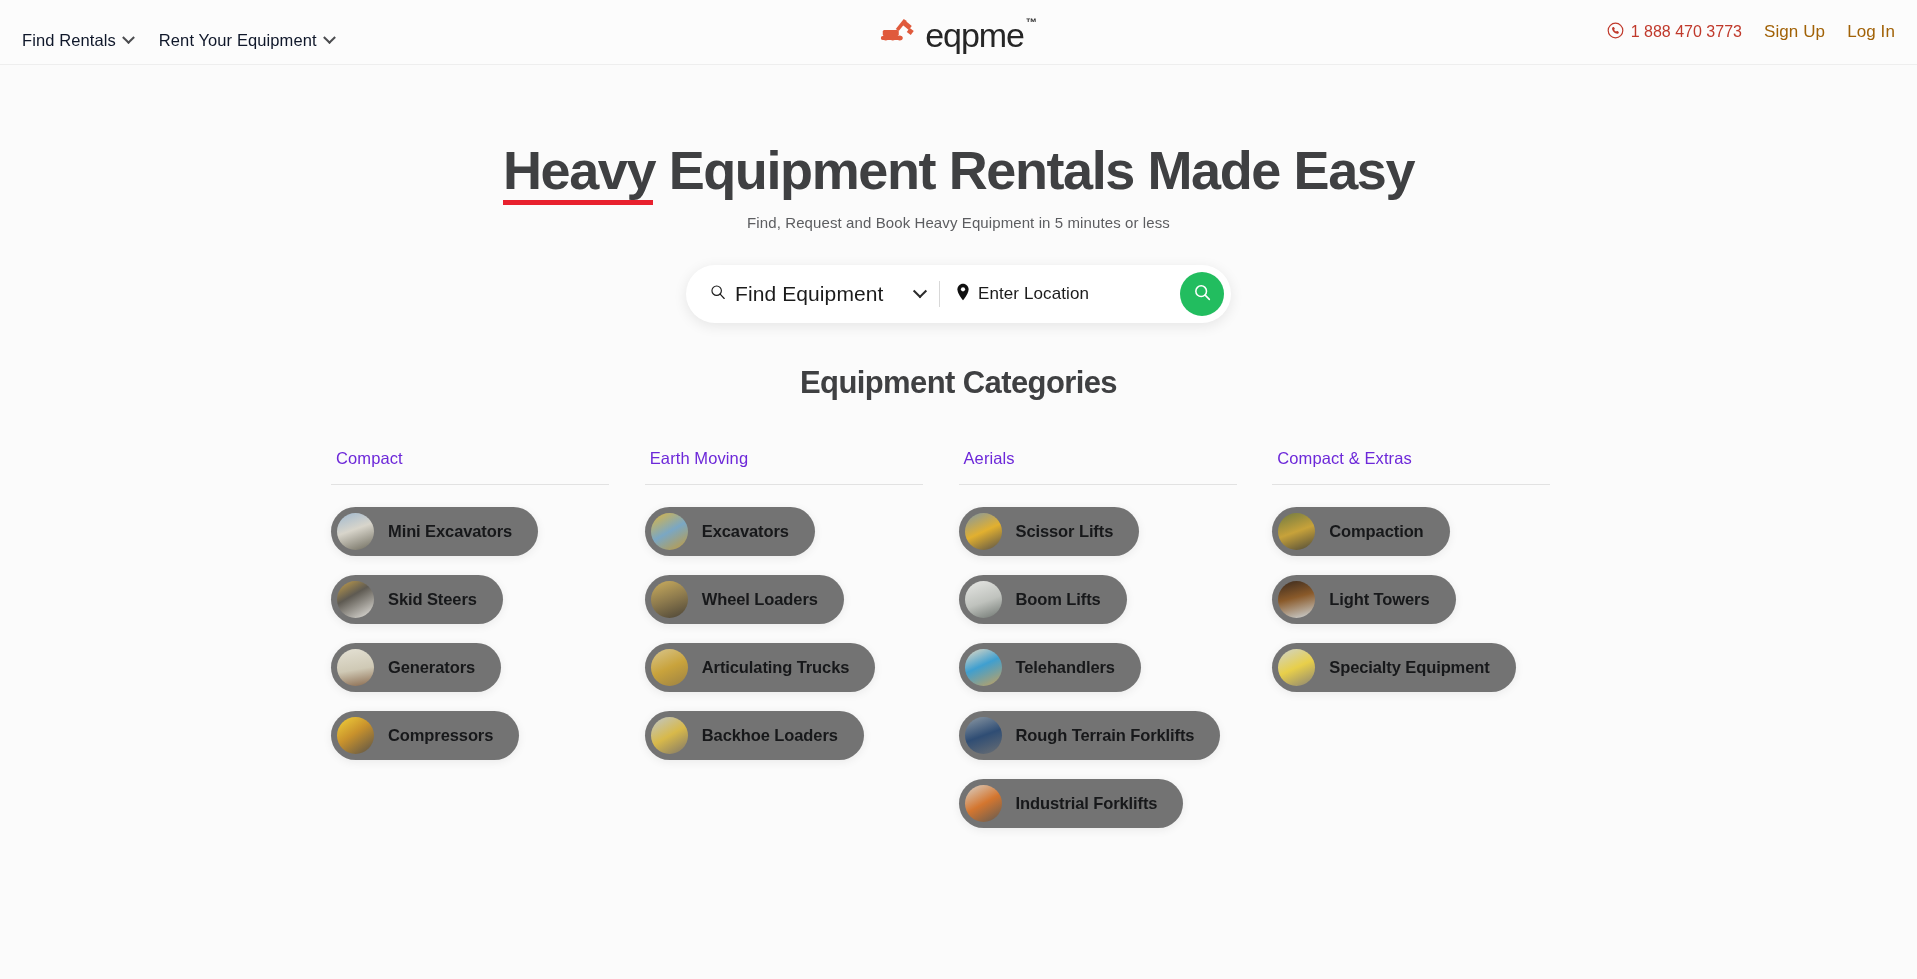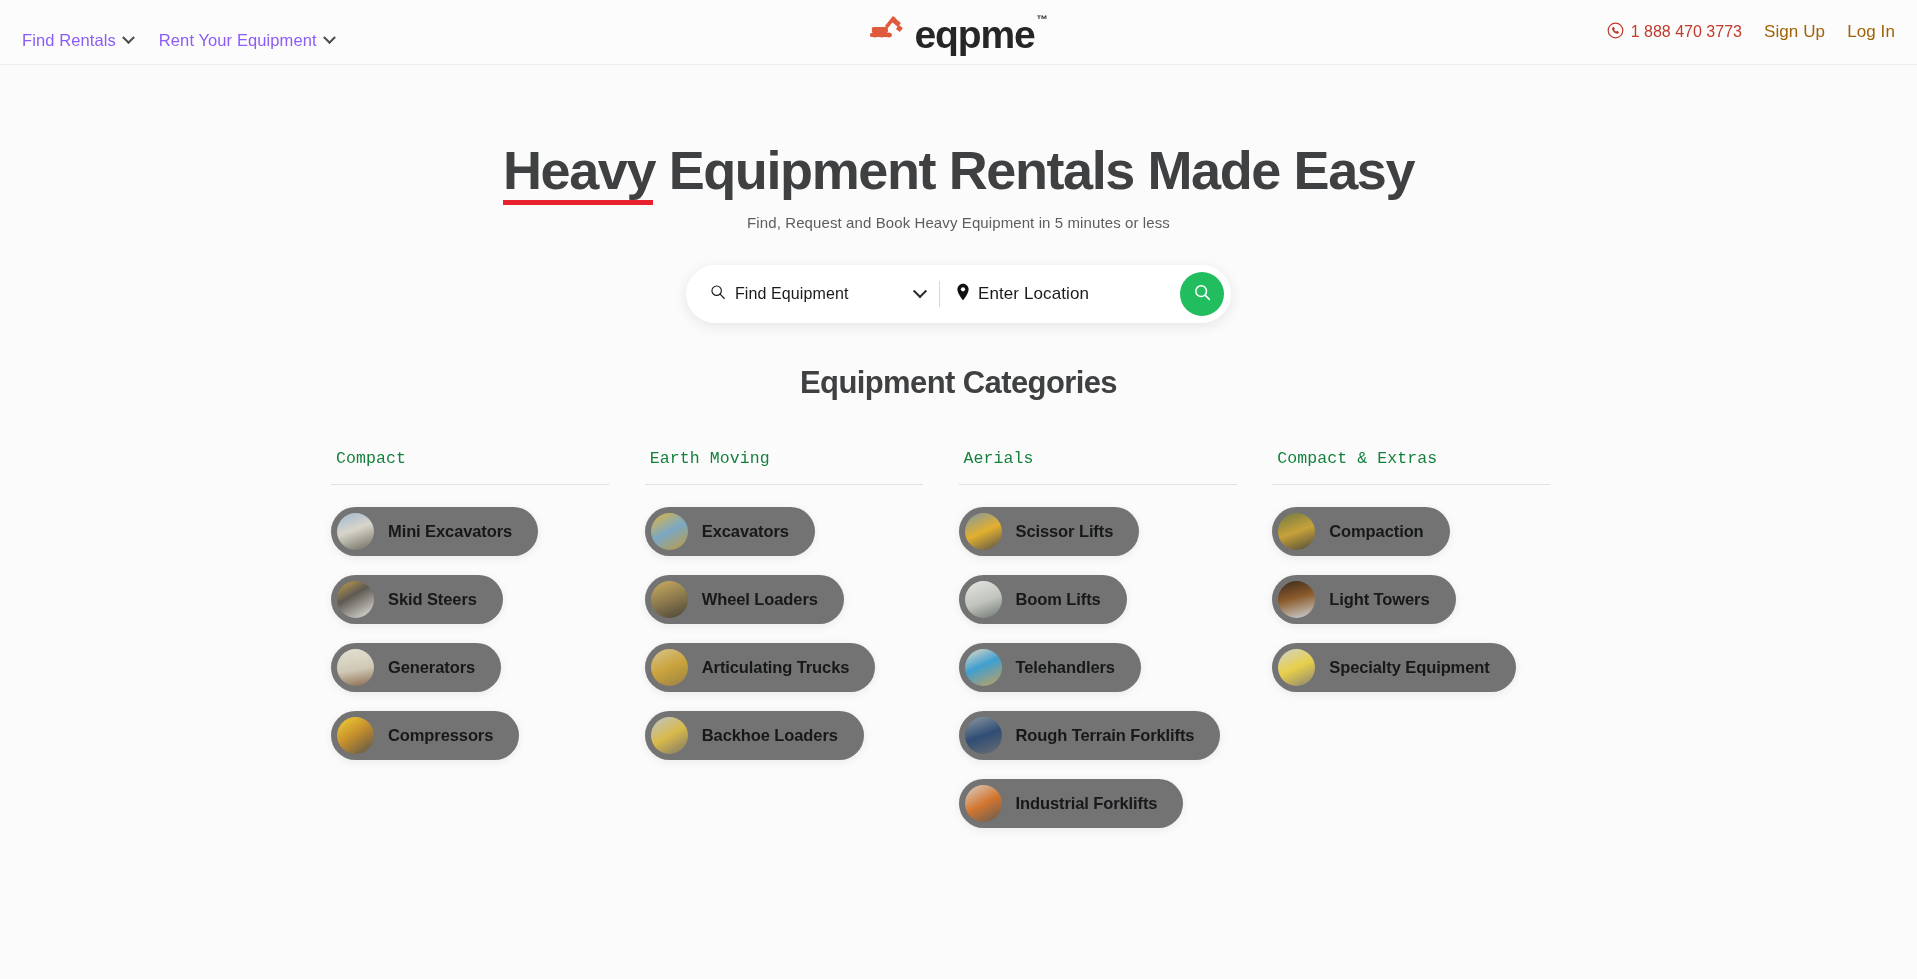--- a/index.html
+++ b/index.html
@@ -25,21 +25,21 @@
     display: flex;
     align-items: center;
     gap: 26px;
     margin-left: 22px;
   }
   .nav-link {
     display: flex;
     align-items: center;
     gap: 8px;
     font-size: 16.5px;
-    color: #8b5cf6;
+    color: #0f172a;
     cursor: pointer;
     letter-spacing: .1px;
     margin-top: 16px;
   }
   .chev {
     display: inline-block;
     width: 9px; height: 9px;
     border-right: 2px solid #4b4c4f;
     border-bottom: 2px solid #4b4c4f;
     transform: rotate(45deg) translate(-2px,-2px);
@@ -47,22 +47,22 @@
   .logo-wrap {
     position: absolute;
     left: 50%;
     transform: translateX(-50%);
     display: flex;
     align-items: flex-start;
     gap: 5px;
   }
   .logo-mark { margin-top: 5px; }
   .logo-text {
-    font-size: 39px;
-    font-weight: bold;
+    font-size: 34px;
+    font-weight: normal;
     color: #262626;
     letter-spacing: -1.1px;
     line-height: 1;
     margin-top: 5px;
     text-align: right;
   }
   .logo-tm {
     font-size: 11px;
     color: #262626;
     font-weight: bold;
@@ -131,21 +131,21 @@
     align-items: center;
     padding: 0 7px 0 24px;
   }
   .field-equip {
     display: flex;
     align-items: center;
     flex: 0 0 215px;
     gap: 9px;
     cursor: pointer;
   }
-  .field-equip .ph { font-size: 16px; color: #1b1b1b; letter-spacing: .1px; }
+  .field-equip .ph { font-size: 21px; color: #1b1b1b; letter-spacing: .1px; }
   .dd-chev {
     margin-left: auto;
     width: 10px; height: 10px;
     border-right: 2px solid #2b2b2b;
     border-bottom: 2px solid #2b2b2b;
     transform: rotate(45deg) translate(-2px,-2px);
   }
   .vdiv {
     width: 1px; height: 26px; background: #d8d8d8;
     margin: 0 16px 0 14px;
@@ -176,24 +176,23 @@
   }
   .cols {
     display: flex;
     margin: 48px auto 0;
     width: 1255px;
     gap: 0;
   }
   .col { width: 314px; }
   .col-head {
     font-size: 16.5px;
-    color: #15803d;
+    color: #6d28d9;
     letter-spacing: .1px;
     padding-left: 5px;
-    font-family: Liberation Mono, monospace;
   }
   .col-rule {
     height: 1px;
     background: #e2e2e2;
     margin-top: 16px;
     width: 278px;
   }
   .items { margin-top: 22px; }
   .pill {
     display: inline-flex;

